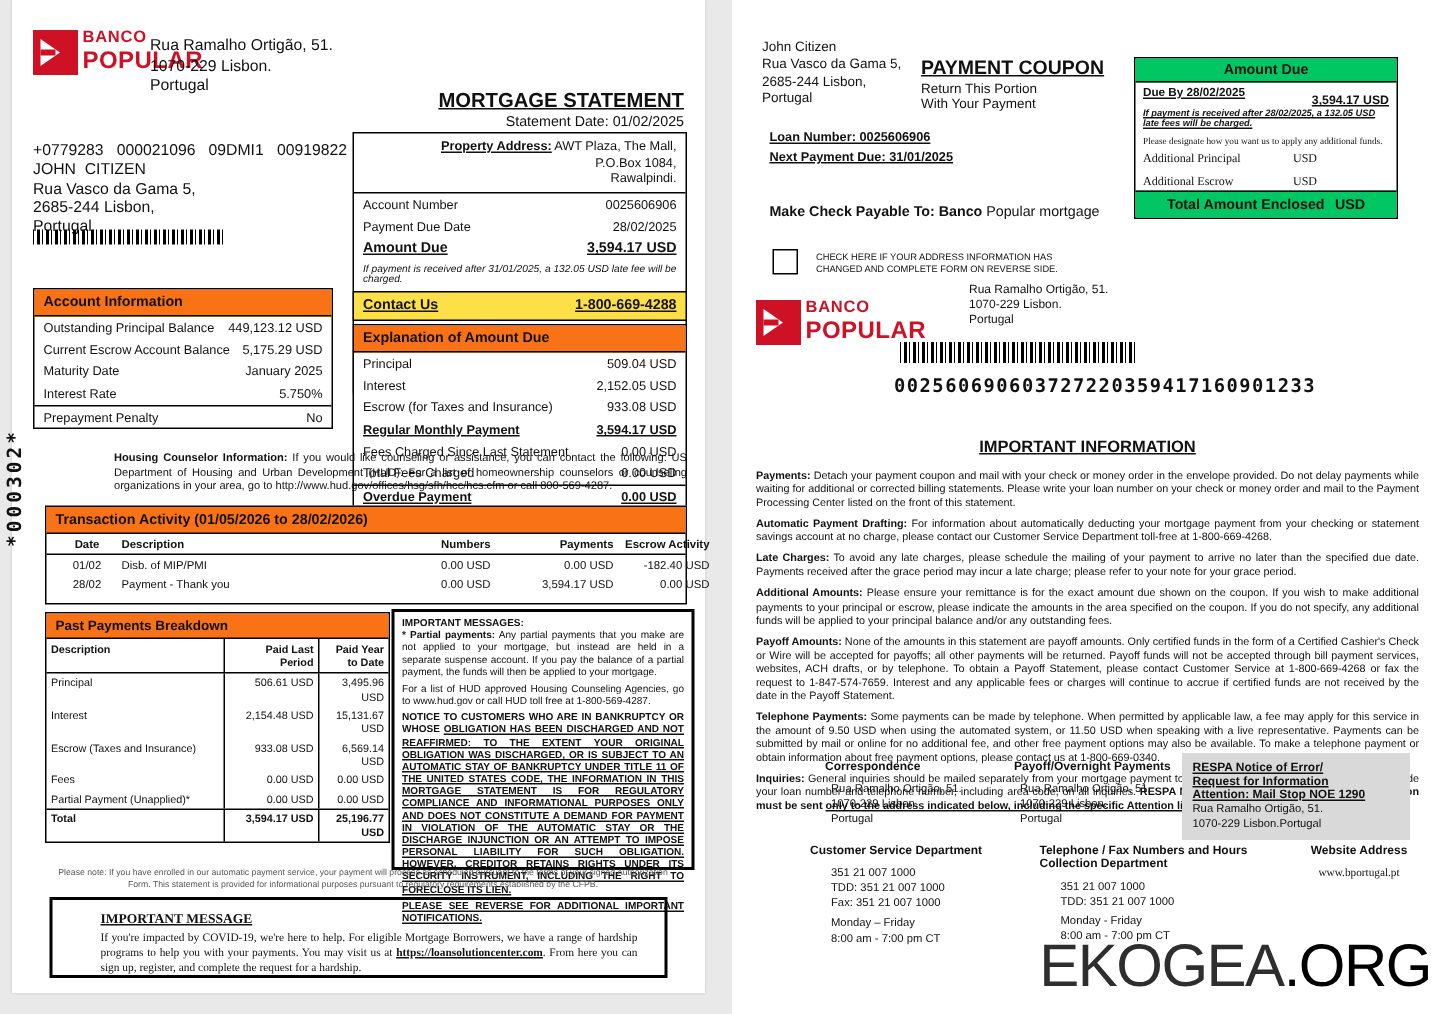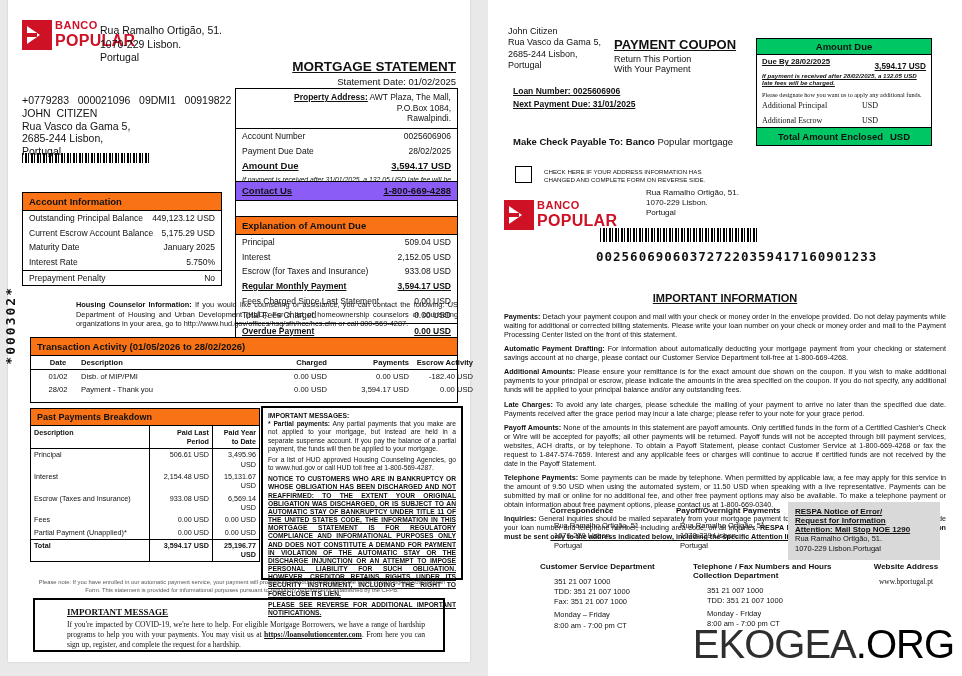--- a/index.html
+++ b/index.html
@@ -143,21 +143,21 @@
           <span>28/02/2025</span>
         </div>
       <div class="row b" style="font-size:9.5px">
           <span>Amount Due</span>
           <span>3,594.17 USD</span>
         </div>
       <div class="i" style="font-size:6.8px;padding:2px 6px 8px 6px">If payment is received after 31/01/2025, a 132.05 USD late fee will be charged.</div>
       <div style="height:64px"></div>
     </div>
 
-    <div class="abs" style="left:227px;top:181px;width:221px;border:1.5px solid #000;background:#8b5cf6">
+    <div class="abs" style="left:227px;top:194px;width:221px;border:1.5px solid #000;background:#fde047">
       <div class="row b" style="font-size:9.5px;padding:3px 6px">
         <span>Contact Us</span>
         <span>1-800-669-4288</span>
       </div>
     </div>
 
     <div class="abs tbl" style="left:227px;top:216px;width:221px">
       <div class="tbl-h">Explanation of Amount Due</div>
       <div class="row">
           <span>Principal</span>
@@ -196,21 +196,21 @@
     <p class="abs just" style="left:68px;top:300px;width:382px;font-size:7.4px;line-height:1.3;margin:0">
       <b>Housing Counselor Information:</b>
       <span>If you would like counseling or assistance, you can contact the following: US Department of Housing and Urban Development (HUD):  For a list of homeownership counselors or counseling organizations in your area, go  to http://www.hud.gov/offices/hsg/sfh/hcc/hcs.cfm or call 800-569-4287.</span>
     </p>
 
     <div class="abs tbl" style="left:22px;top:337px;width:426px;height:64px">
       <div class="tbl-h">Transaction Activity (01/05/2026 to 28/02/2026)</div>
       <div class="tr-row tr-head" style="font-size:7.6px">
         <span class="tc1">Date</span>
         <span class="tc2">Description</span>
-        <span class="tc3">Charged</span>
+        <span class="tc3">Numbers</span>
         <span class="tc4">Payments</span>
         <span class="tc5">Escrow Activity</span>
       </div>
       <div class="tr-row" style="font-size:7.6px">
         <span class="tc1">01/02</span>
         <span class="tc2">Disb. of MIP/PMI</span>
         <span class="tc3">0.00 USD</span>
         <span class="tc4">0.00 USD</span>
         <span class="tc5">-182.40 USD</span>
       </div>
@@ -345,22 +345,22 @@
 
     <div class="abs barcode" style="left:112px;top:228px;width:158px;height:14px"></div>
 
     <div class="abs ocr" style="left:108px;top:249px">002560690603727220359417160901233</div>
 
     <div class="abs center b" style="left:0;top:292px;width:474px;font-size:11px">IMPORTANT INFORMATION</div>
 
     <div class="abs info" style="left:16px;top:312px;width:442px">
       <p><b>Payments:</b> <span>Detach your payment coupon and mail with your check or money order in the envelope provided. Do not delay payments while waiting for additional or corrected billing statements. Please write your loan number on your check or money order and mail to the Payment Processing Center listed on the front of this statement.</span></p>
       <p><b>Automatic Payment Drafting:</b> <span>For information about automatically deducting your mortgage payment from your checking or statement savings account at no charge, please contact our Customer Service Department toll-free at 1-800-669-4268.</span></p>
+      <p><b>Late Charges:</b> <span>To avoid any late charges, please schedule the mailing of your payment to arrive no later than the specified due date. Payments received after the grace period may incur a late charge; please refer to your note for your grace period.</span></p>
       <p><b>Additional Amounts:</b> <span>Please ensure your remittance is for the exact amount due shown on the coupon. If you wish to make additional payments to your principal or escrow, please indicate the amounts in the area specified on the coupon. If you do not specify, any additional funds will be applied to your principal balance and/or any outstanding fees.</span></p>
-      <p><b>Late Charges:</b> <span>To avoid any late charges, please schedule the mailing of your payment to arrive no later than the specified due date. Payments received after the grace period may incur a late charge; please refer to your note for your grace period.</span></p>
       <p><b>Payoff Amounts:</b> <span>None of the amounts in this statement are payoff amounts. Only certified funds in the form of a Certified Cashier's Check or Wire will be accepted for payoffs; all other payments will be returned.  Payoff funds will not be accepted through bill payment services, websites, ACH drafts, or by telephone.  To obtain a Payoff Statement, please contact Customer Service at 1-800-669-4268 or fax the request to 1-847-574-7659. Interest and any applicable fees or charges will continue to accrue if certified funds are not received by the date in the Payoff Statement.</span></p>
       <p><b>Telephone Payments:</b> <span>Some payments can be made by telephone. When permitted by applicable law, a fee may apply for this service in the amount of 9.50 USD when using the automated system, or  11.50 USD when speaking with a live representative. Payments can be submitted by mail or online for no additional fee, and other free payment options may also be available. To make a telephone payment or obtain information about free payment options, please contact us at 1-800-669-0340.</span></p>
       <p><b>Inquiries:</b> <span>General inquiries should be mailed separately from your mortgage payment to our correspondence address. Be sure to include your loan number and telephone number, including area code, on all inquiries.</span> <b>RESPA Notices of Error and Requests for Information must be sent</b> <b class="u">only to the address indicated below, including the specific Attention line noted.</b></p>
     </div>
 
     <div class="abs" style="left:62px;top:506px;width:120px">
       <div class="coltitle">Correspondence</div>
       <div class="colline" style="padding-left:4px">Rua Ramalho Ortigão, 51.</div>
       <div class="colline" style="padding-left:4px">1070-229 Lisbon.</div>
       <div class="colline" style="padding-left:4px">Portugal</div>

